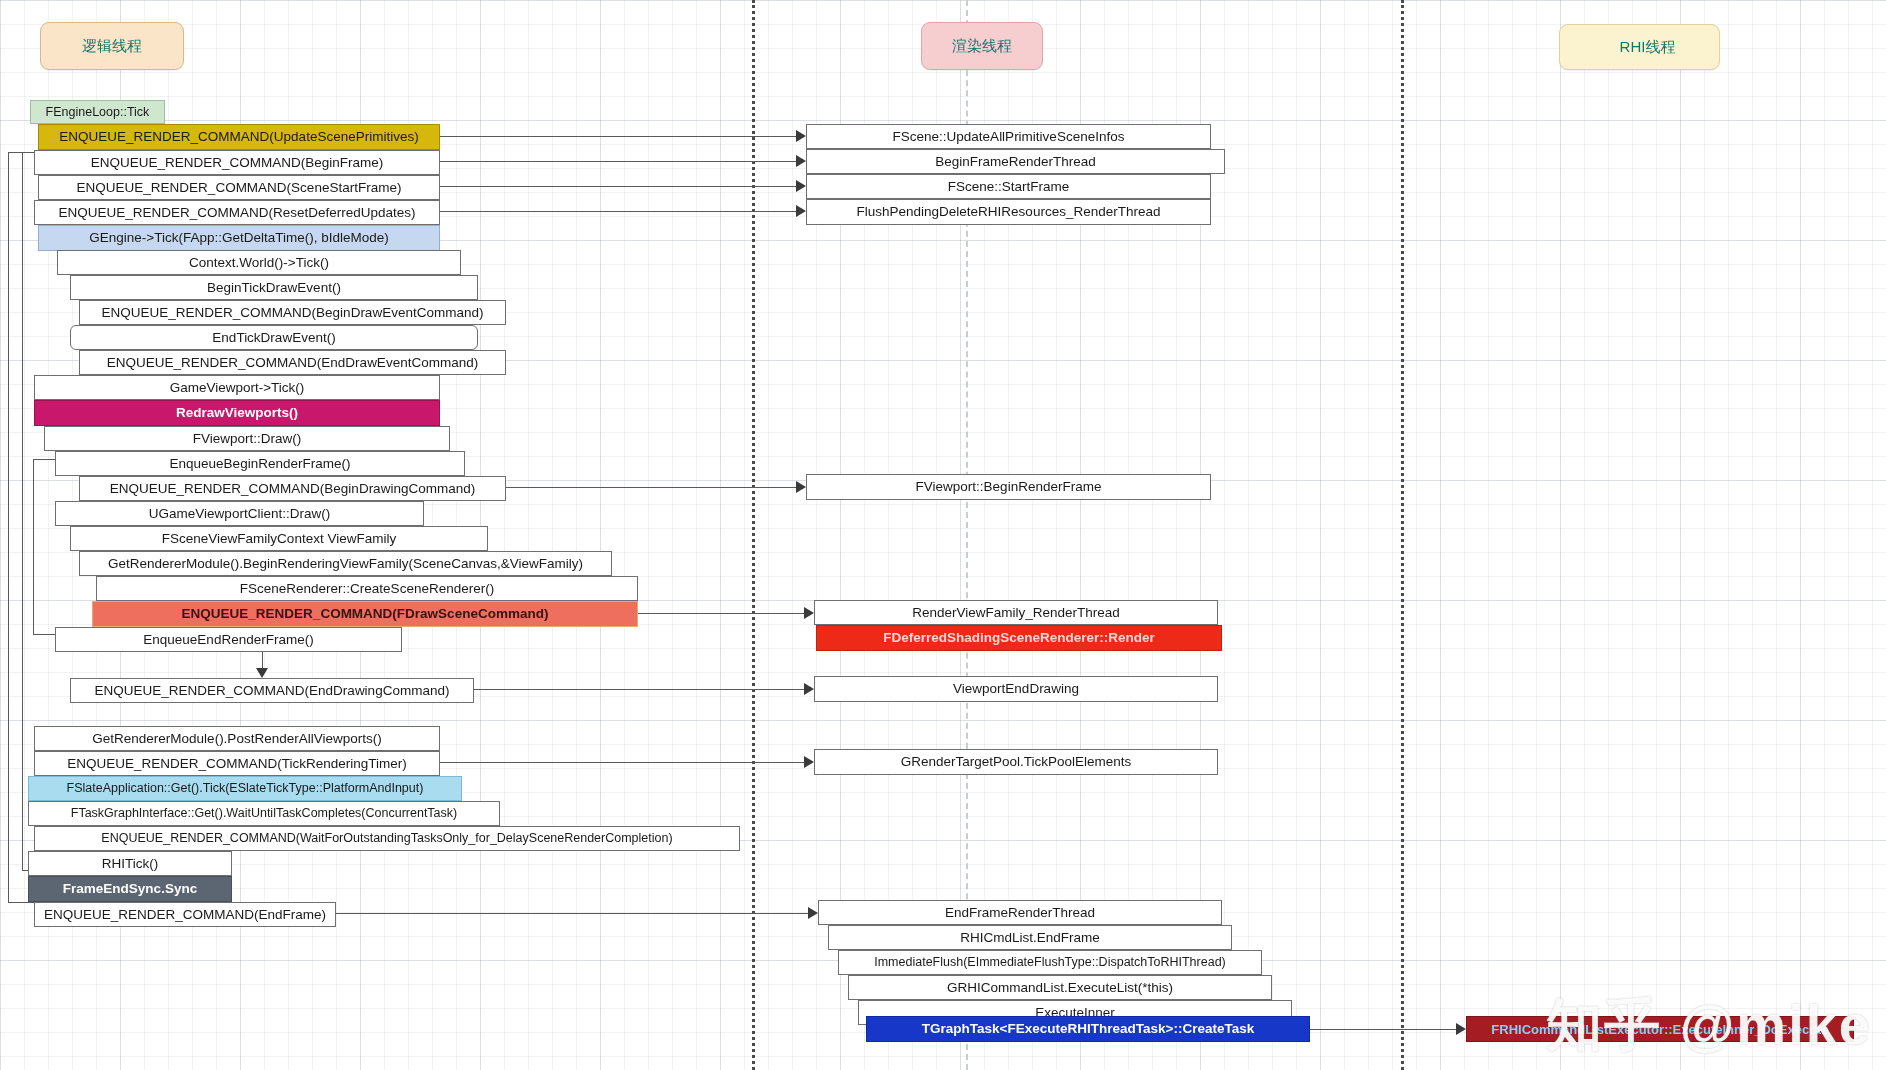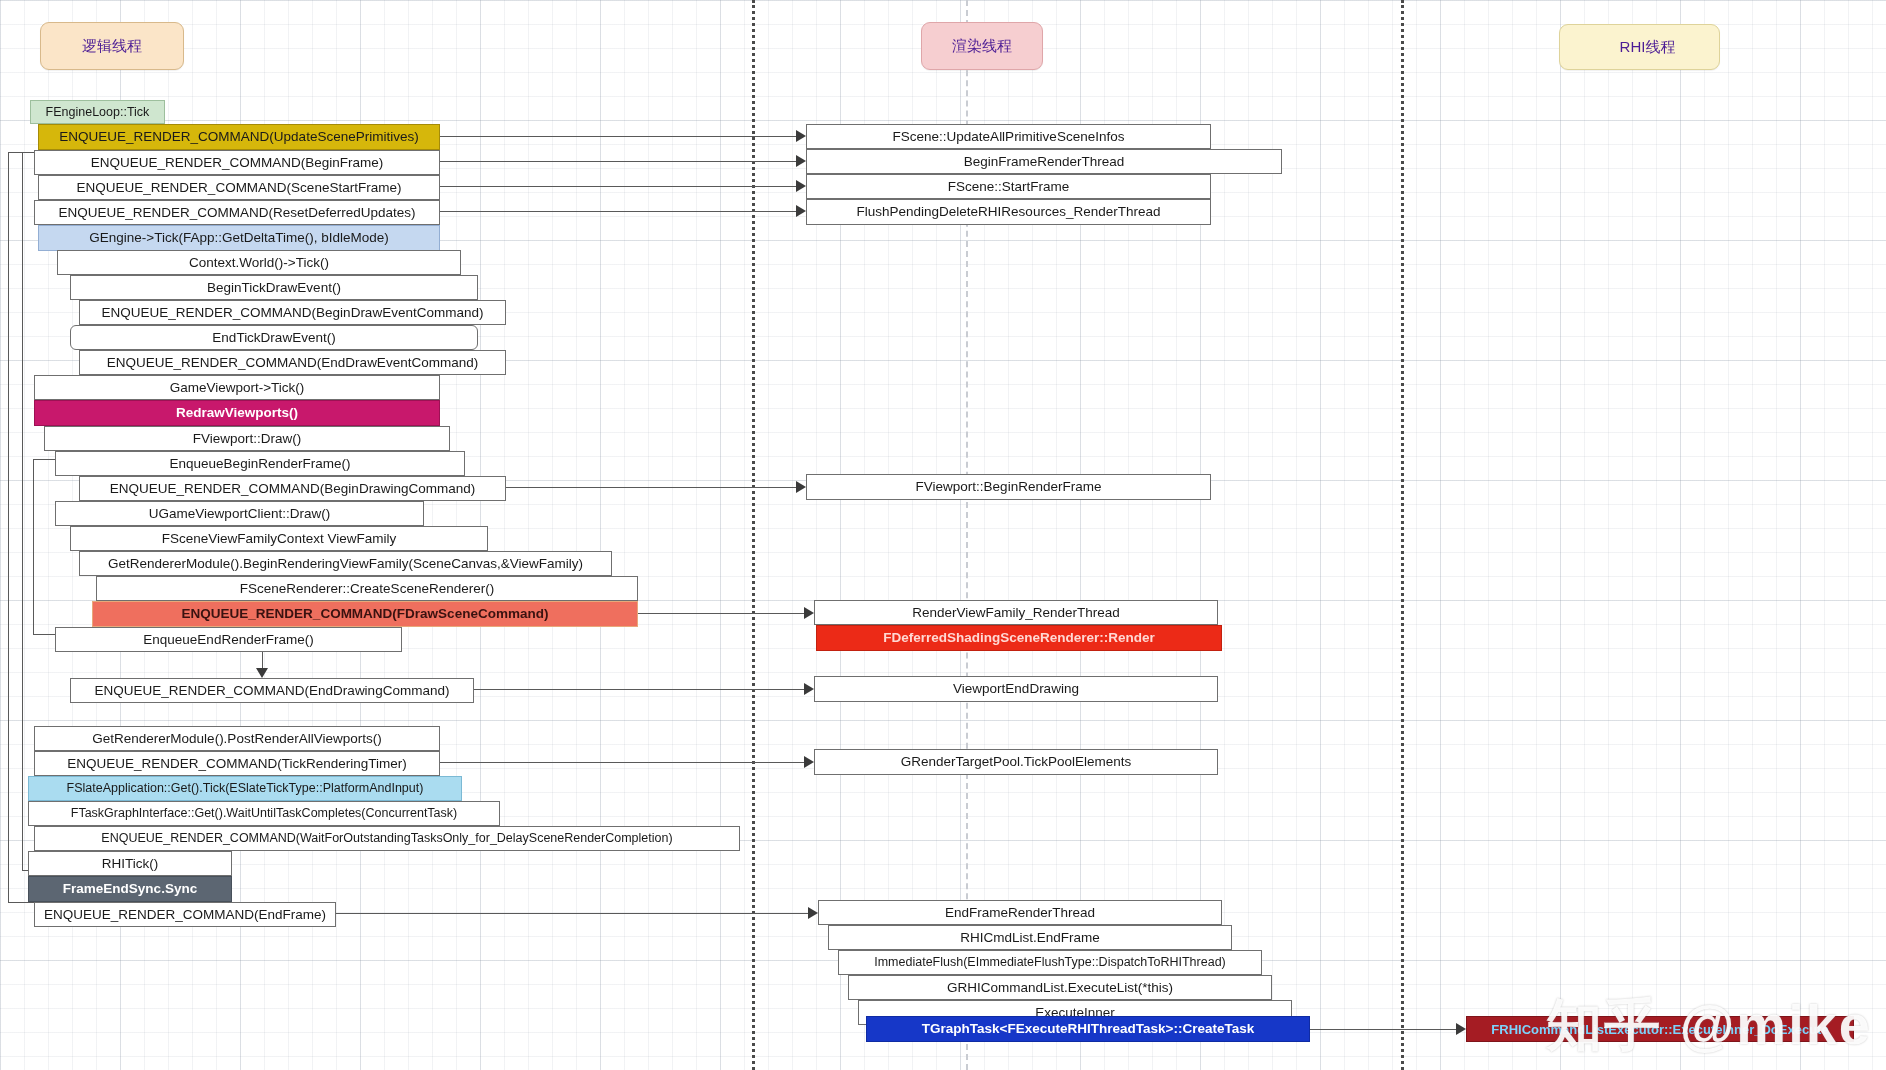--- a/index.html
+++ b/index.html
@@ -19,21 +19,21 @@
       linear-gradient(to right, rgba(150,160,175,0.24) 1px, transparent 1px),
       linear-gradient(to bottom, rgba(150,160,175,0.24) 1px, transparent 1px);
     background-size: 24px 24px, 24px 24px, 120px 120px, 120px 120px;
     background-position: 0 0, 0 0, 0 0, 0 0;
   }
   
   .thread-pill{
     position:absolute;
     border-radius:9px;
     display:flex;align-items:center;justify-content:center;
-    font-size:15px;color:#4c1d95;
+    font-size:15px;color:#0f766e;
     box-shadow:0 1px 1px rgba(0,0,0,0.06);
   }
   
   .lifeline-dotted{
     position:absolute;width:0;border-left:3px dotted #4a4a4a;
   }
   .lifeline-light{
     position:absolute;width:0;border-left:2px dashed #c9ccd2;
   }
   
@@ -265,21 +265,21 @@
 
   <div class="hline" style="left:336px;top:913px;width:476px;"></div>
   <div class="arrow-r" style="left:808px;top:907px;"></div>
 
   <div class="hline" style="left:1310px;top:1029px;width:150px;"></div>
   <div class="arrow-r" style="left:1456px;top:1023px;"></div>
 
   <div class="node" style="left:806px;top:124px;width:405px;height:25px;">
     <span>FScene::UpdateAllPrimitiveSceneInfos</span>
   </div>
-  <div class="node" style="left:806px;top:149px;width:476px;height:25px;">
+  <div class="node" style="left:806px;top:149px;width:419px;height:25px;">
     <span>BeginFrameRenderThread</span>
   </div>
   <div class="node" style="left:806px;top:174px;width:405px;height:25px;">
     <span>FScene::StartFrame</span>
   </div>
   <div class="node" style="left:806px;top:199px;width:405px;height:26px;">
     <span>FlushPendingDeleteRHIResources_RenderThread</span>
   </div>
 
   <div class="node" style="left:806px;top:474px;width:405px;height:26px;">

